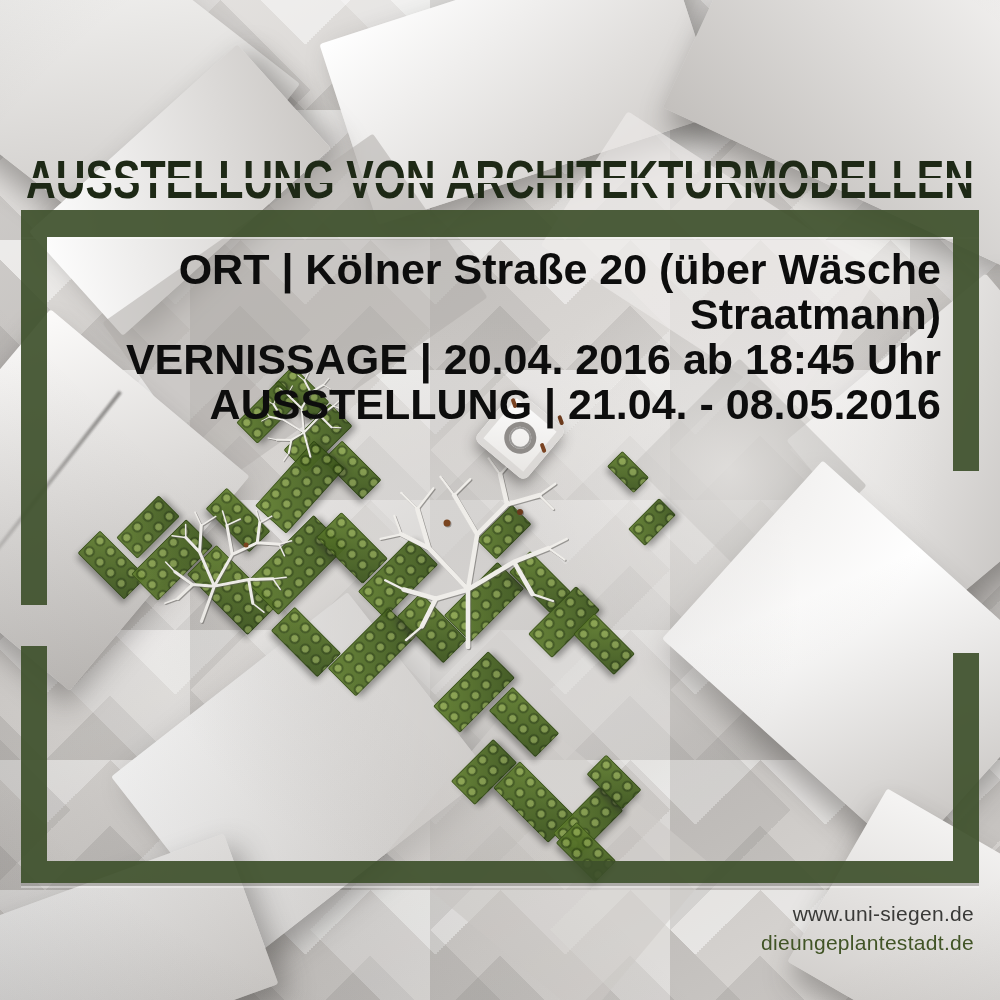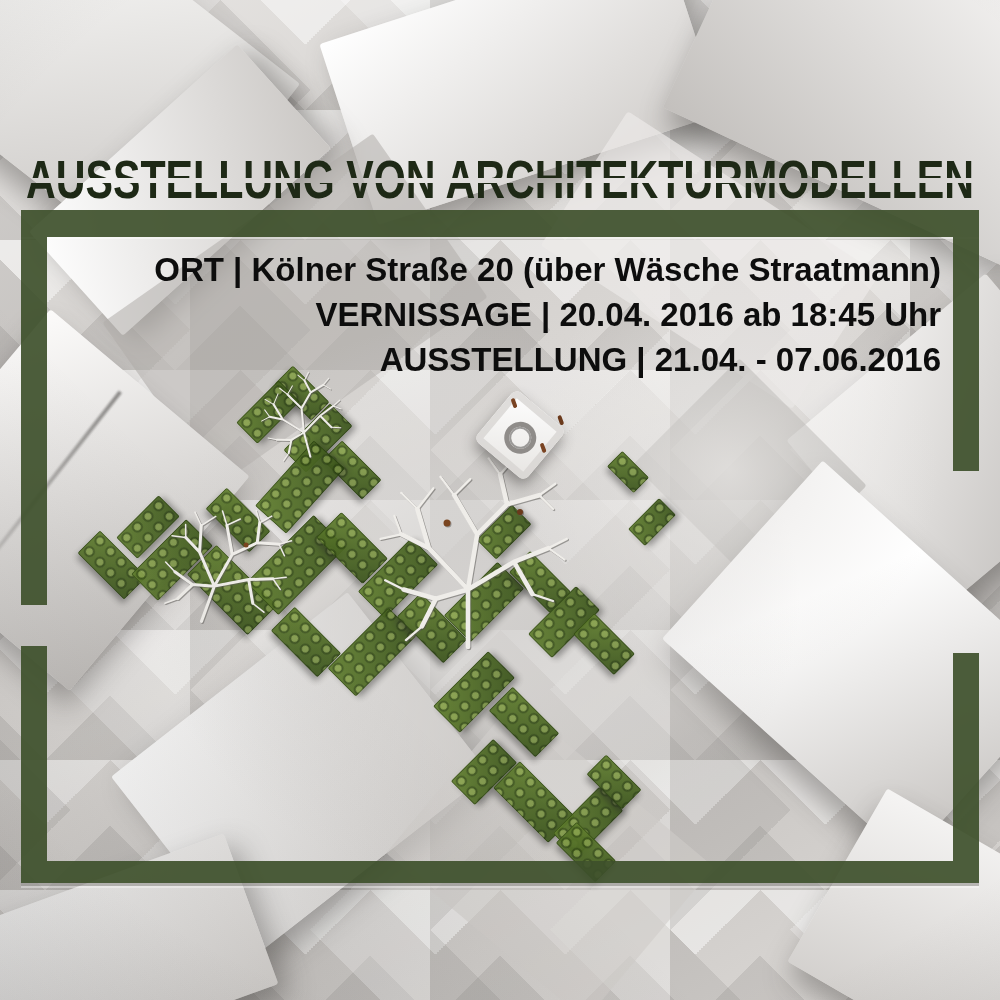--- a/index.html
+++ b/index.html
@@ -85,21 +85,21 @@
   .bar-bottom{left:21px;top:861px;width:958px;height:22px;box-shadow:0 3px 0 rgba(110,108,105,.45),0 5px 0 rgba(255,255,255,.35);}
   .bar-left-a {left:21px;top:237px;width:26px;height:368px;}
   .bar-left-b {left:21px;top:646px;width:26px;height:215px;}
   .bar-right-a{left:953px;top:237px;width:26px;height:234px;}
   .bar-right-b{left:953px;top:653px;width:26px;height:208px;}
 
   
   .title-svg{position:absolute;left:26px;top:150px;}
   .title-svg text{font-family:"Liberation Sans",sans-serif;font-weight:bold;font-size:54px;}
   .info{position:absolute;right:59px;top:247px;text-align:right;
-        font-weight:bold;font-size:33px;line-height:45px;color:#0d0d0d;}
+        font-weight:bold;font-size:43px;line-height:45px;color:#0d0d0d;}
   .links{position:absolute;right:26px;top:899px;text-align:right;
          font-size:21px;line-height:29px;font-weight:400;letter-spacing:.3px;}
 </style>
 </head>
 <body>
 
 <div class="poster">
 
   <div class="photo" title="Aerial view of a white angular architectural paper model with clusters of green LEGO bricks and dried miniature trees in the central plaza">
     <div class="photo-base"></div>
@@ -193,17 +193,21 @@
         <rect width="948" height="62" fill="#fff"></rect>
         <rect y="28" width="948" height="5" fill="#000"></rect>
       </mask>
     </defs>
     <text x="0" y="48" textLength="948" lengthAdjust="spacingAndGlyphs" mask="url(#stencil-slit)" fill="#1e2916">AUSSTELLUNG VON ARCHITEKTURMODELLEN</text>
   </svg>
 
   <div class="info" style="color: rgb(13, 13, 13);">
     <div>ORT | Kölner Straße 20 (über Wäsche Straatmann)</div>
     <div>VERNISSAGE | 20.04. 2016 ab 18:45 Uhr</div>
-    <div>AUSSTELLUNG | 21.04. - 07.06.2016</div>
+    <div>AUSSTELLUNG | 21.04. - 08.05.2016</div>
   </div>
 
+  <div class="links">
+    <div style="color: rgb(58, 58, 56);">www.uni-siegen.de</div>
+    <div style="color: rgb(65, 84, 38);">dieungeplantestadt.de</div>
+  </div>
 
 </div>
 
 </body></html>

